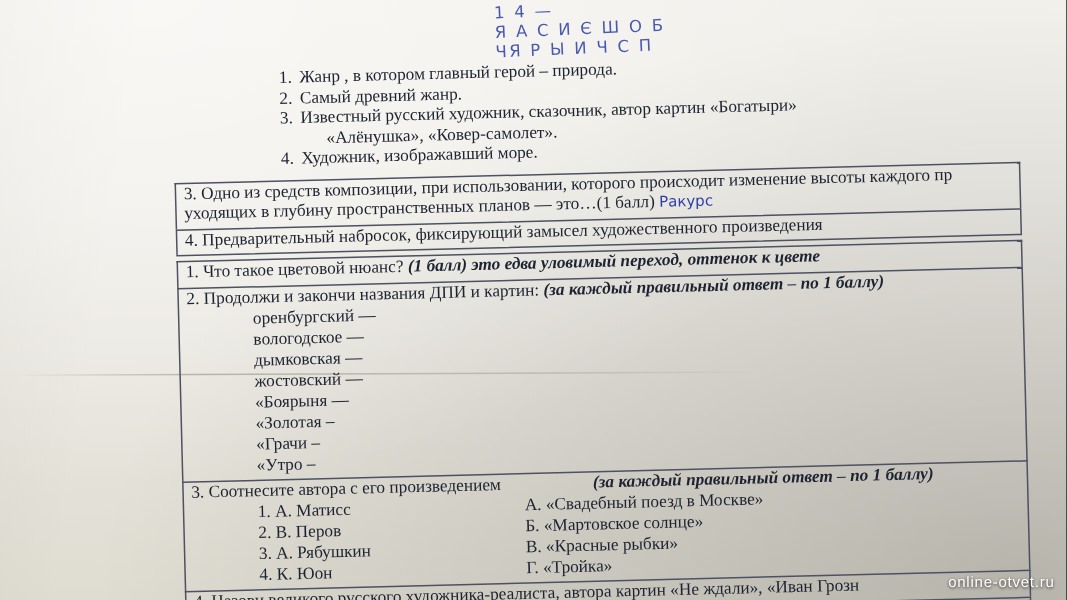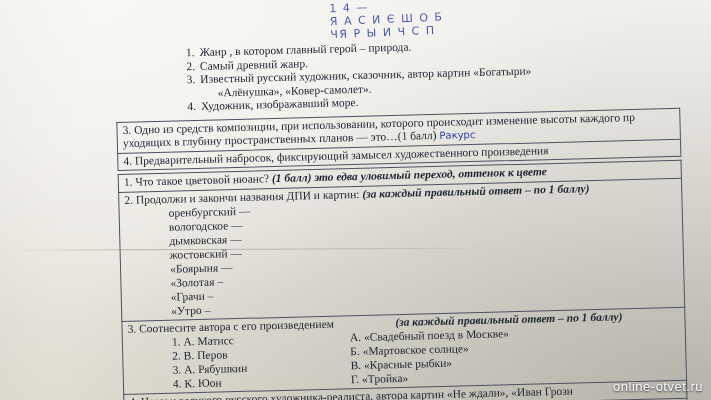--- a/index.html
+++ b/index.html
@@ -124,21 +124,21 @@
   .indent2 { padding-left: 44px; }
 
   .group-3 .head { display: flex; justify-content: space-between; }
 
   .watermark {
     position: absolute;
     right: 8px;
     bottom: 6px;
     color: #ffffff;
     font-family: "Liberation Sans", sans-serif;
-    font-size: 13px;
+    font-size: 10px;
     letter-spacing: .5px;
     text-shadow: 0 1px 2px rgba(0,0,0,.8);
   }
 </style>
 </head>
 <body>
 
 <div class="screen">
   <div class="desk"></div>
   <div class="desk-shadow"></div>

